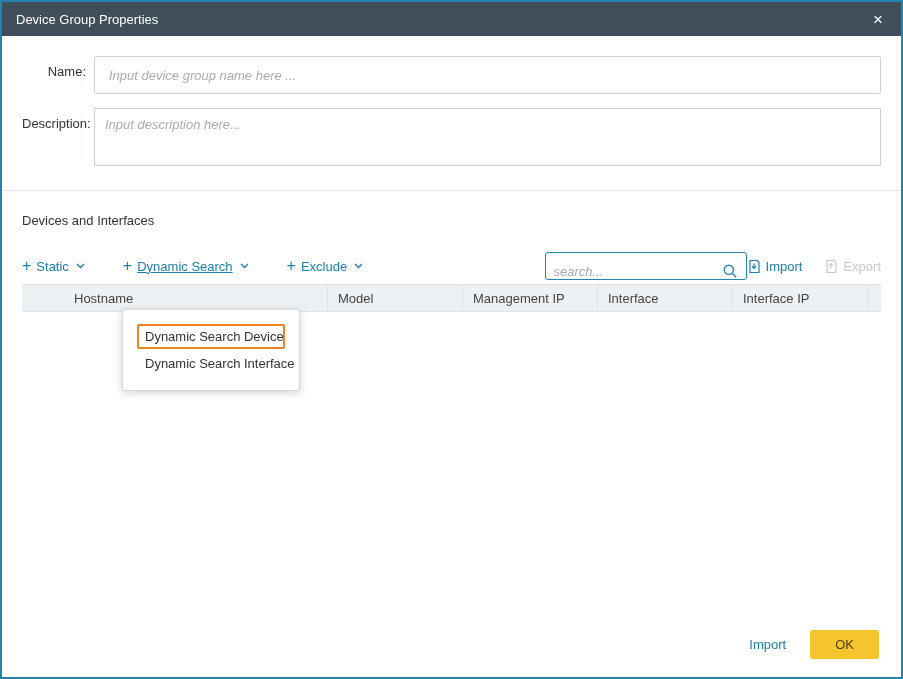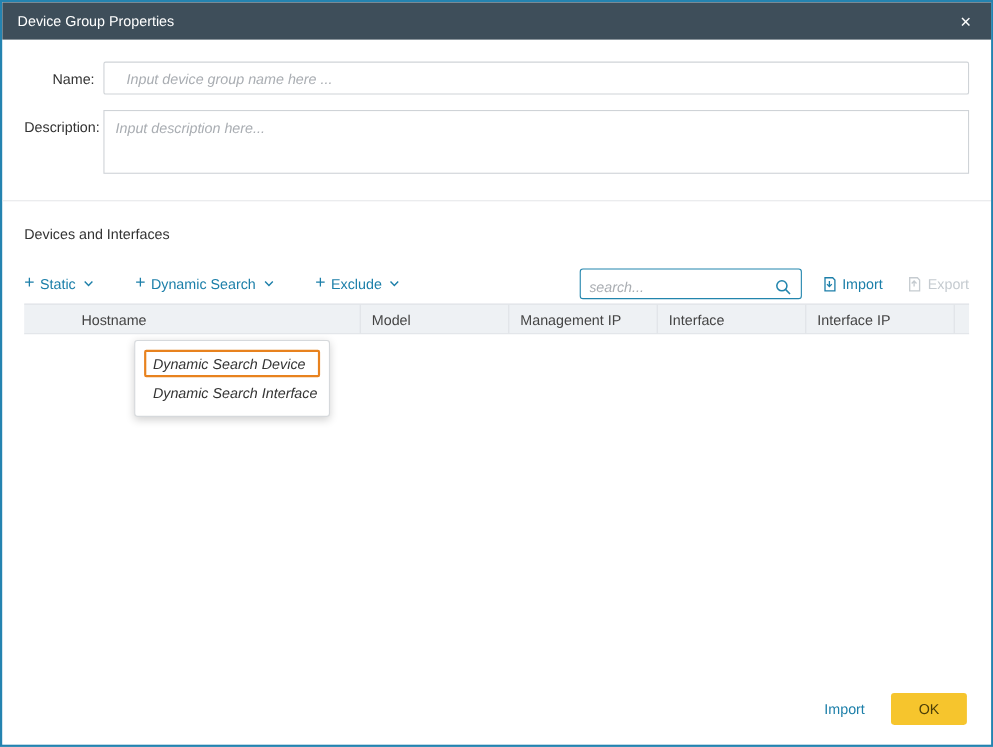--- a/index.html
+++ b/index.html
@@ -48,24 +48,24 @@
   .form-label {
     width: 72px;
     flex: 0 0 72px;
     text-align: right;
     padding-right: 8px;
     padding-top: 8px;
     color: #333;
   }
   .text-input {
     flex: 1;
-    height: 30px;
+    height: 38px;
     border: 1px solid #cfd3d7;
     border-radius: 2px;
-    padding: 0 20px;
+    padding: 0 14px;
     font-family: "Liberation Sans", sans-serif;
     font-size: 13px;
     color: #ec4899;
     outline: none;
   }
   .text-area {
     flex: 1;
     height: 58px;
     border: 1px solid #cfd3d7;
     border-radius: 0;
@@ -90,32 +90,31 @@
   .add-btn {
     display: flex;
     align-items: center;
     gap: 5px;
     color: #1c7fa9;
     margin-right: 38px;
     cursor: pointer;
     white-space: nowrap;
   }
   .add-btn .plus { font-size: 16px; line-height: 1; font-weight: 400; }
-  .add-btn.active .btn-label { }
+  .add-btn.active .btn-label { text-decoration: underline; }
   .chev { display: inline-flex; margin-left: 2px; }
   .toolbar-right { margin-left: auto; display: flex; align-items: center; }
   .search-box {
     width: 202px;
     height: 28px;
     border: 1px solid #2285ad;
     border-radius: 3px;
     display: flex;
-    align-items: flex-start;
-    padding: 8px 8px;
-    margin-right: 18px;
+    align-items: flex-end;
+    padding: 0 8px;
     background: #fff;
   }
   .search-input {
     border: none;
     outline: none;
     flex: 1;
     font-family: "Liberation Sans", sans-serif;
     font-size: 13px;
     color: #333;
     min-width: 0;
@@ -151,23 +150,22 @@
   .table-body { flex: 1; background: #fff; min-height: 0; }
   .dropdown-menu {
     position: absolute;
     left: 120px;
     top: 273px;
     width: 178px;
     background: #fff;
     border: 1px solid #d6d9dc;
     border-radius: 3px;
     box-shadow: 0 2px 8px rgba(0,0,0,0.18);
-    padding: 8px;
+    padding: 14px;
     z-index: 20;
-    font-style: italic;
   }
   .dropdown-item {
     padding: 5px 8px;
     color: #333;
     cursor: pointer;
     white-space: nowrap;
   }
   .dropdown-item.highlighted {
     border: 2px solid #e8821e;
     border-radius: 2px;

